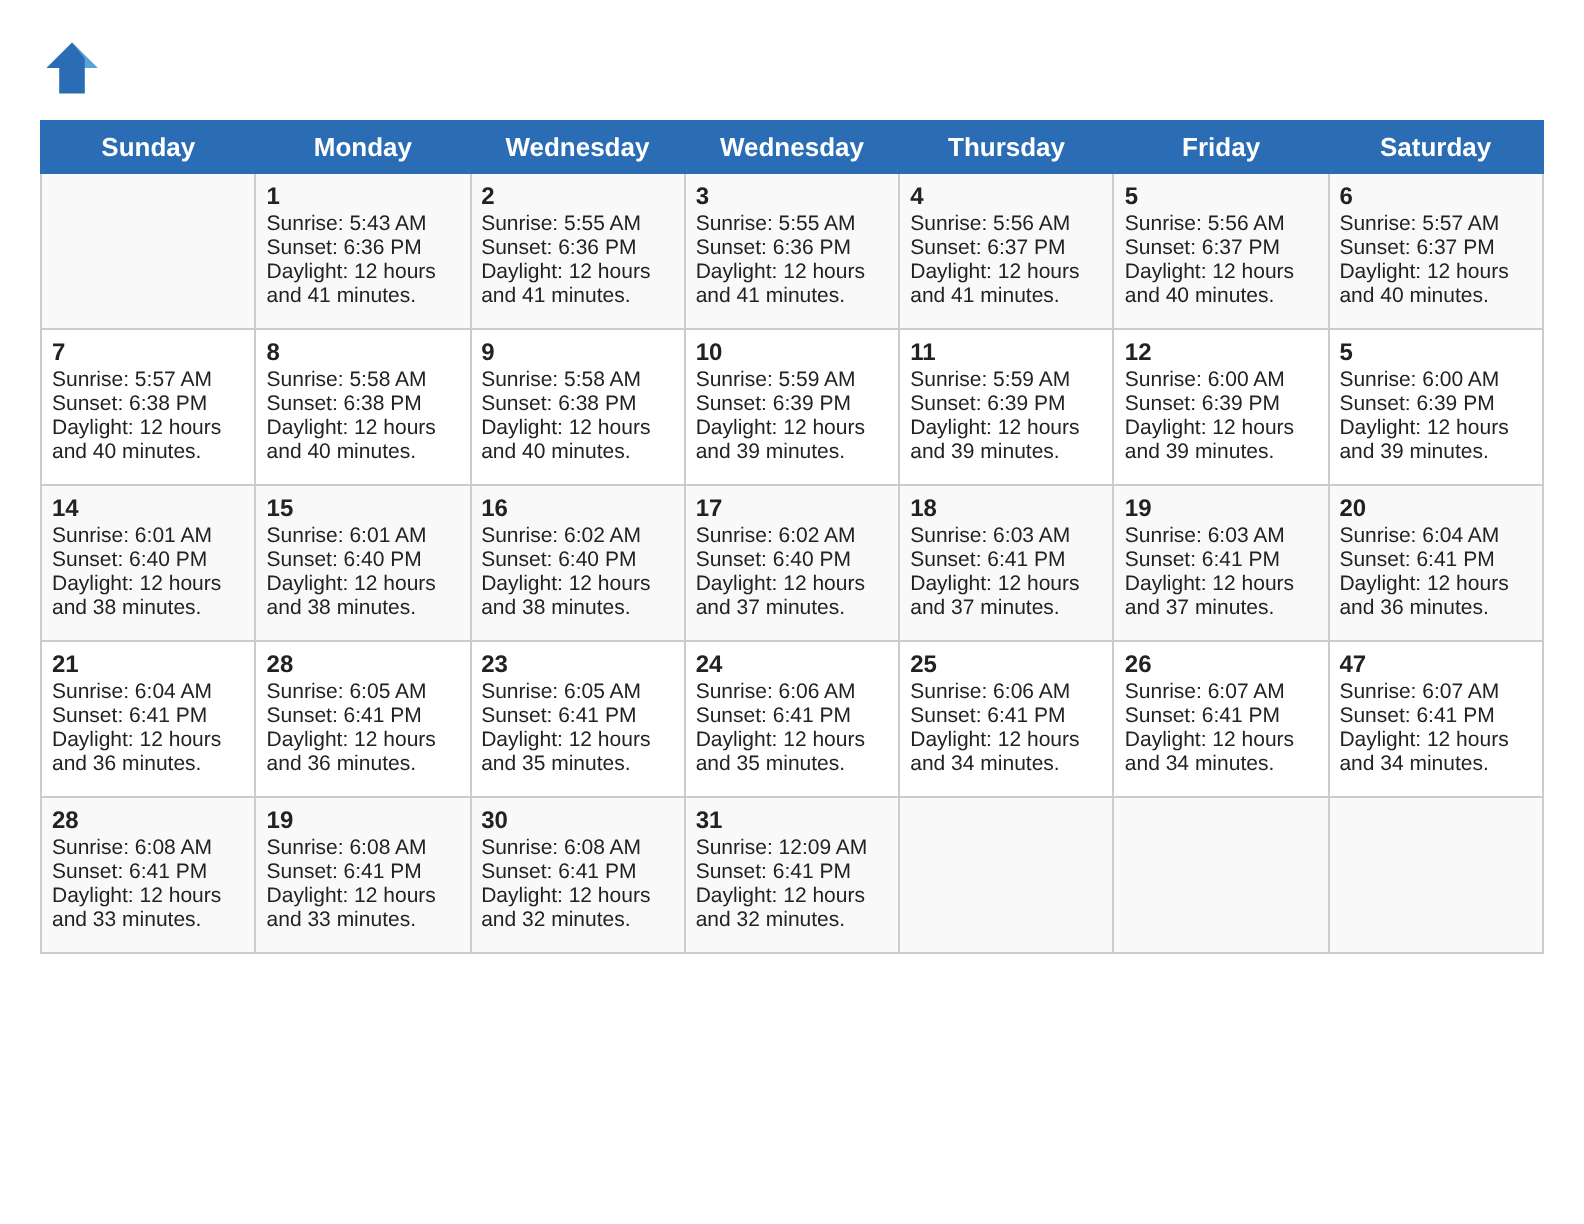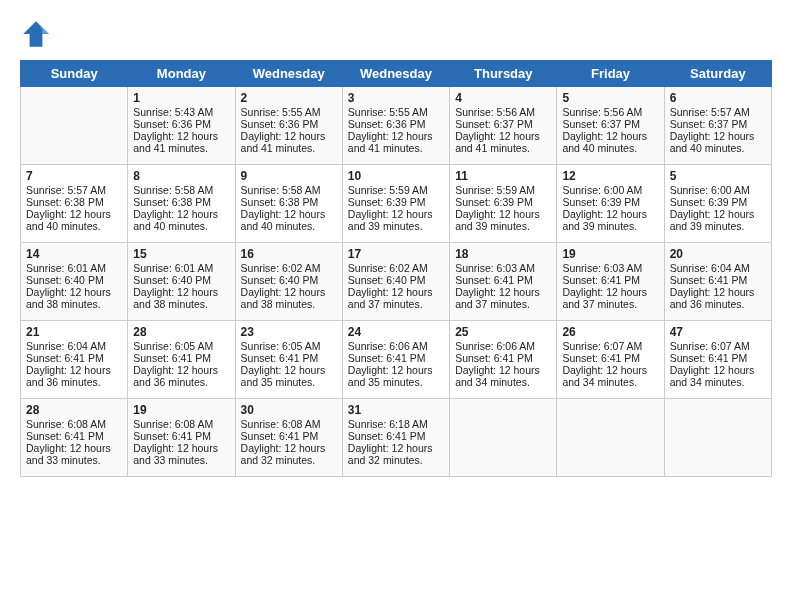--- a/index.html
+++ b/index.html
@@ -346,21 +346,21 @@
           </td>
           <td>
             <span class="day-number">30</span>
             <div>Sunrise: 6:08 AM</div>
             <div>Sunset: 6:41 PM</div>
             <div>Daylight: 12 hours</div>
             <div>and 32 minutes.</div>
           </td>
           <td>
             <span class="day-number">31</span>
-            <div>Sunrise: 6:18 AM</div>
+            <div>Sunrise: 12:09 AM</div>
             <div>Sunset: 6:41 PM</div>
             <div>Daylight: 12 hours</div>
             <div>and 32 minutes.</div>
           </td>
           <td class="empty-cell"></td>
           <td class="empty-cell"></td>
           <td class="empty-cell"></td>
         </tr>
       </tbody>
   </table>

